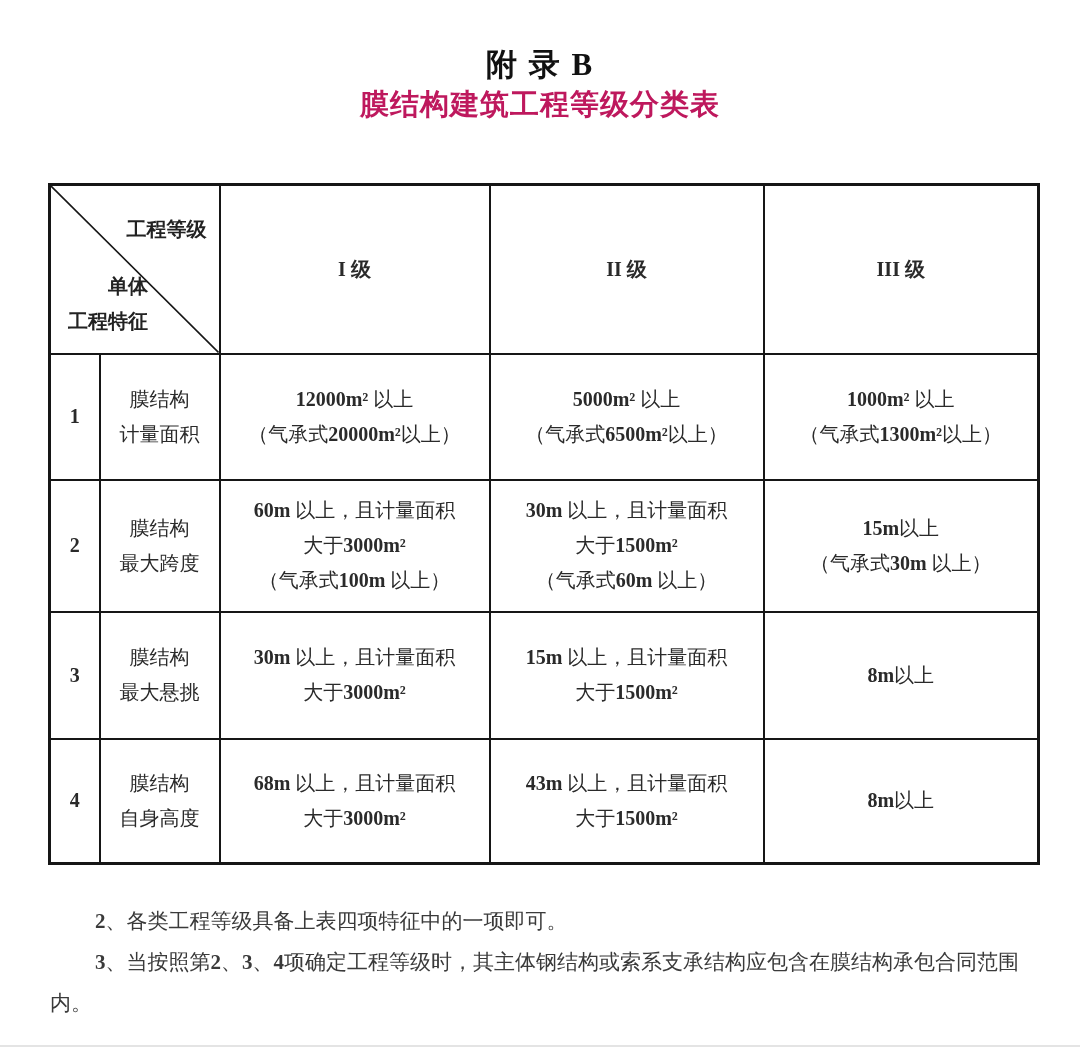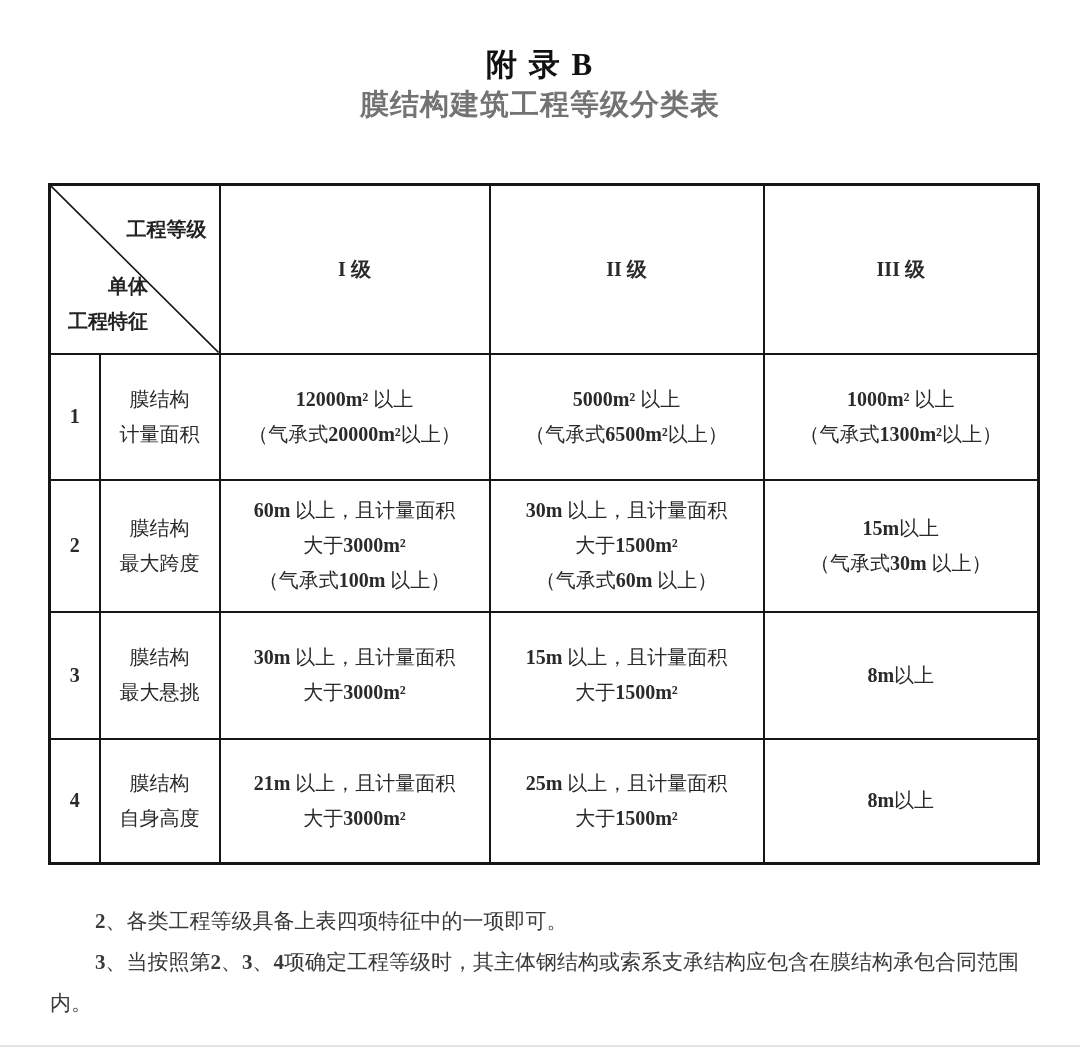--- a/index.html
+++ b/index.html
@@ -13,21 +13,21 @@
     overflow:hidden;
   }
   .title {
     position:absolute; left:0; top:44px; width:100%;
     text-align:center; font-size:31px; font-weight:bold;
     letter-spacing:2px; color:#111;
   }
   .subtitle {
     position:absolute; left:0; top:85px; width:100%;
     text-align:center; font-size:29px; font-weight:bold;
-    letter-spacing:1px; color:#737373;
+    letter-spacing:1px; color:#be185d;
   }
   table.cls {
     position:absolute; left:48px; top:183px;
     width:989px; table-layout:fixed;
     border-collapse:collapse;
     border:3px solid #161616;
   }
   table.cls td {
     border:2px solid #161616;
     text-align:center; vertical-align:middle;
@@ -109,22 +109,22 @@
     <tr style="height:127px">
       <td class="num-cell">3</td>
       <td>膜结构<br>最大悬挑</td>
       <td><b>30m</b> 以上，且计量面积<br>大于<b>3000m²</b></td>
       <td><b>15m</b> 以上，且计量面积<br>大于<b>1500m²</b></td>
       <td><b>8m</b>以上</td>
     </tr>
     <tr style="height:125px">
       <td class="num-cell">4</td>
       <td>膜结构<br>自身高度</td>
-      <td><b>21m</b> 以上，且计量面积<br>大于<b>3000m²</b></td>
-      <td><b>25m</b> 以上，且计量面积<br>大于<b>1500m²</b></td>
+      <td><b>68m</b> 以上，且计量面积<br>大于<b>3000m²</b></td>
+      <td><b>43m</b> 以上，且计量面积<br>大于<b>1500m²</b></td>
       <td><b>8m</b>以上</td>
     </tr>
   </tbody>
     </table>
 
   <div class="notes">
     <div class="note-2"><b>2</b>、各类工程等级具备上表四项特征中的一项即可。</div>
     <div class="note-3"><b>3</b>、当按照第<b>2</b>、<b>3</b>、<b>4</b>项确定工程等级时，其主体钢结构或索系支承结构应包含在膜结构承包合同范围内。</div>
   </div>
 

